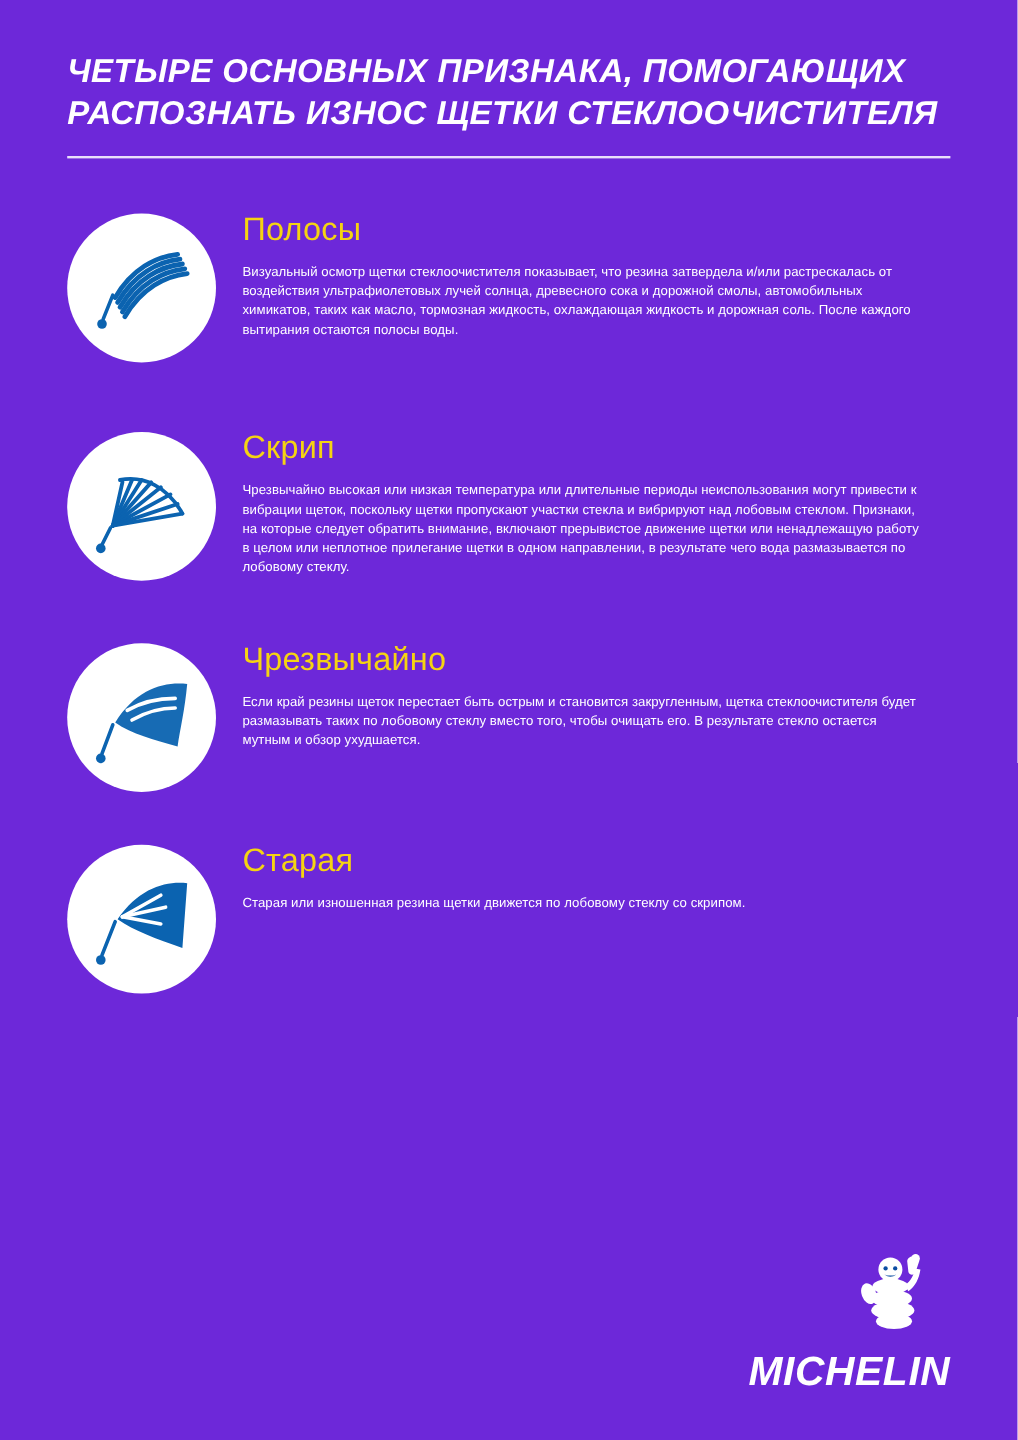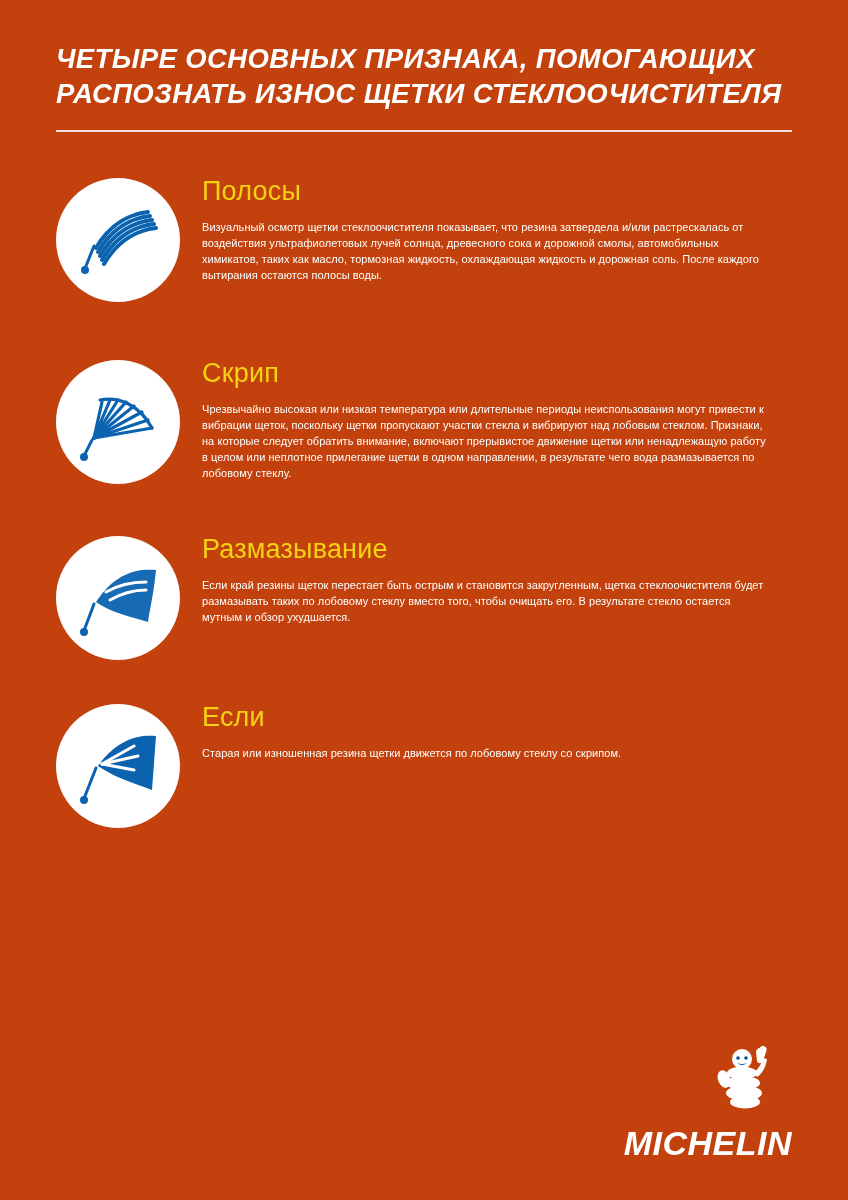--- a/index.html
+++ b/index.html
@@ -6,21 +6,21 @@
   html, body {
     width: 848px;
     height: 1200px;
     background: #ffffff;
     font-family: "Liberation Sans", sans-serif;
   }
   .poster {
     position: relative;
     width: 848px;
     height: 1200px;
-    background: #c2410c;
+    background: #6d28d9;
     overflow: hidden;
   }
 
   
   .header {
     padding: 42px 56px 0 56px;
   }
   .title {
     color: #ffffff;
     font-size: 27.5px;
@@ -184,21 +184,21 @@
               <path d="M24 50 C42 22 64 16 84 18 C82 40 78 56 76 70 C56 64 38 60 24 50 Z" fill="#0b63b0" stroke="none" opacity="0.95"></path>
               <path d="M34 40 C48 32 62 30 74 30" stroke="#ffffff" stroke-width="3"></path>
               <path d="M38 48 C52 40 64 38 74 38" stroke="#ffffff" stroke-width="3"></path>
               <path d="M22 52 L13 76" stroke-width="3"></path>
               <circle cx="12" cy="80" r="4" fill="#0b63b0" stroke="none"></circle>
             </g>
           </svg>
         </span>
       </div>
       <div class="item-body">
-        <div class="item-title">Размазывание</div>
+        <div class="item-title">Чрезвычайно</div>
         <div class="item-text">Если край резины щеток перестает быть острым и становится закругленным, щетка стеклоочистителя будет размазывать таких по лобовому стеклу вместо того, чтобы очищать его. В результате стекло остается мутным и обзор ухудшается.</div>
       </div>
     </div>
 
     <div class="gap-3"></div>
 
     <div class="item">
       <div class="badge">
         <span>
           <svg width="92" height="92" viewBox="0 0 92 92">
@@ -207,21 +207,21 @@
               <path d="M30 44 L62 26" stroke="#ffffff" stroke-width="3"></path>
               <path d="M30 44 L66 36" stroke="#ffffff" stroke-width="3"></path>
               <path d="M30 44 L62 50" stroke="#ffffff" stroke-width="3"></path>
               <path d="M24 48 L13 76" stroke-width="3"></path>
               <circle cx="12" cy="80" r="4" fill="#0b63b0" stroke="none"></circle>
             </g>
           </svg>
         </span>
       </div>
       <div class="item-body">
-        <div class="item-title">Если</div>
+        <div class="item-title">Старая</div>
         <div class="item-text">Старая или изношенная резина щетки движется по лобовому стеклу со скрипом.</div>
       </div>
     </div>
 
   </div>
 
   <div class="footer">
     <div class="logo">
       <span>
         <svg width="76" height="66" viewBox="0 0 76 66">

